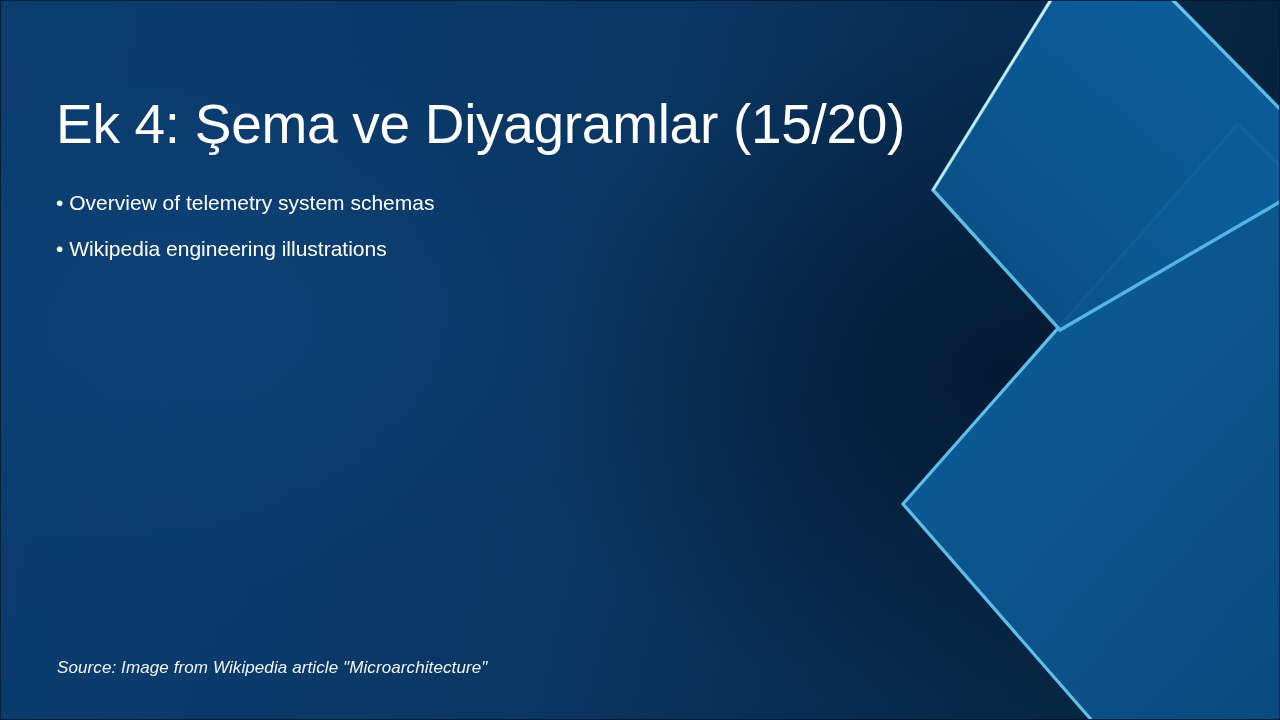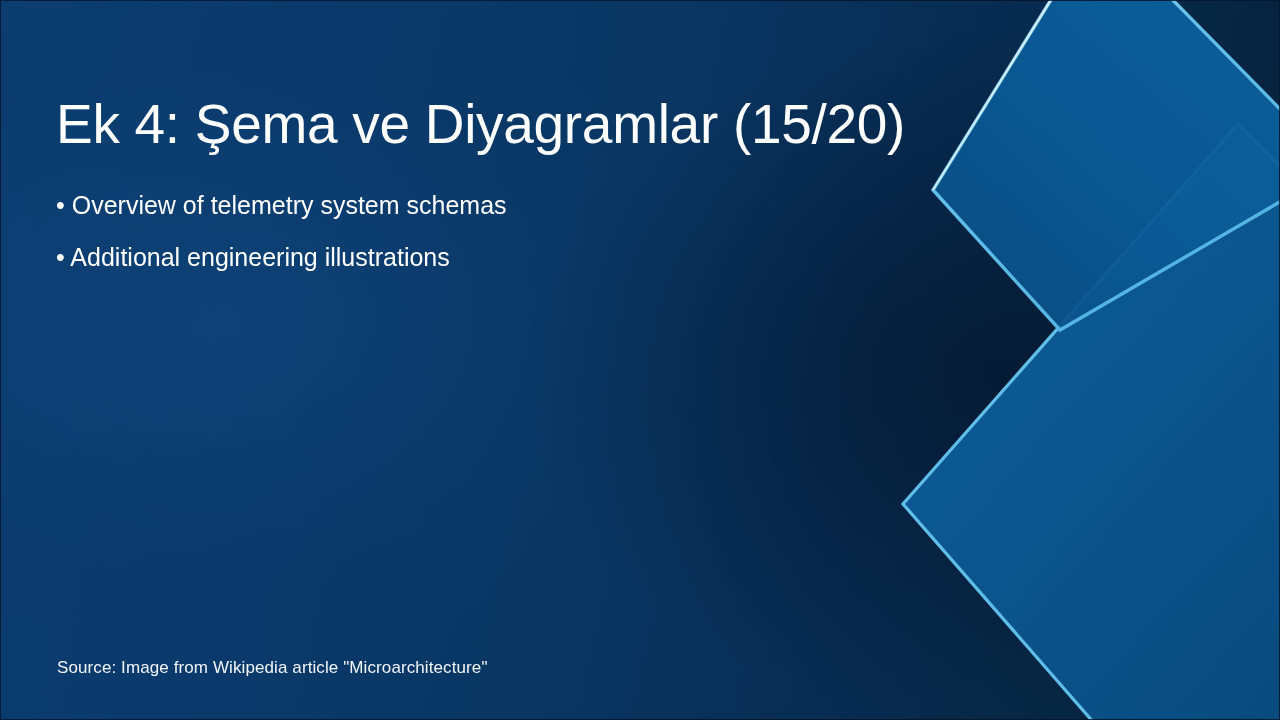--- a/index.html
+++ b/index.html
@@ -75,37 +75,38 @@
     font-weight: normal;
     letter-spacing: -0.3px;
     white-space: nowrap;
   }
   .bullets {
     position: absolute;
     left: 56px;
     top: 188px;
     width: 640px;
     color: #ffffff;
-    font-size: 25px;
+    font-size: 21px;
     line-height: 1.42;
   }
   .bullet {
     margin: 0 0 16px 0;
     text-indent: 0;
   }
   .bullet:last-child { margin-bottom: 0; }
   .bullet .dot {
     display: inline;
   }
   .source {
     position: absolute;
     left: 57px;
     top: 658px;
     color: #f2f5f8;
     font-size: 17px;
+    font-style: italic;
     letter-spacing: 0.1px;
     text-align: right;
   }
 </style>
 </head>
 <body>
 
 <div class="slide">
 
   <div class="bg-base2"></div>
@@ -159,21 +160,21 @@
 
     <h1 class="title">Ek 4: Şema ve Diyagramlar (15/20)</h1>
 
     <div class="bullets">
       <p class="bullet">
         <span class="dot">•</span>
         <span>Overview of telemetry system schemas</span>
       </p>
       <p class="bullet">
         <span class="dot">•</span>
-        <span>Additional engineering illustrations</span>
+        <span>Wikipedia engineering illustrations</span>
       </p>
     </div>
 
     <div class="source">Source: Image from Wikipedia article "Microarchitecture"</div>
 
   </div>
 
   <div class="bg-edge"></div>
 </div>
 

